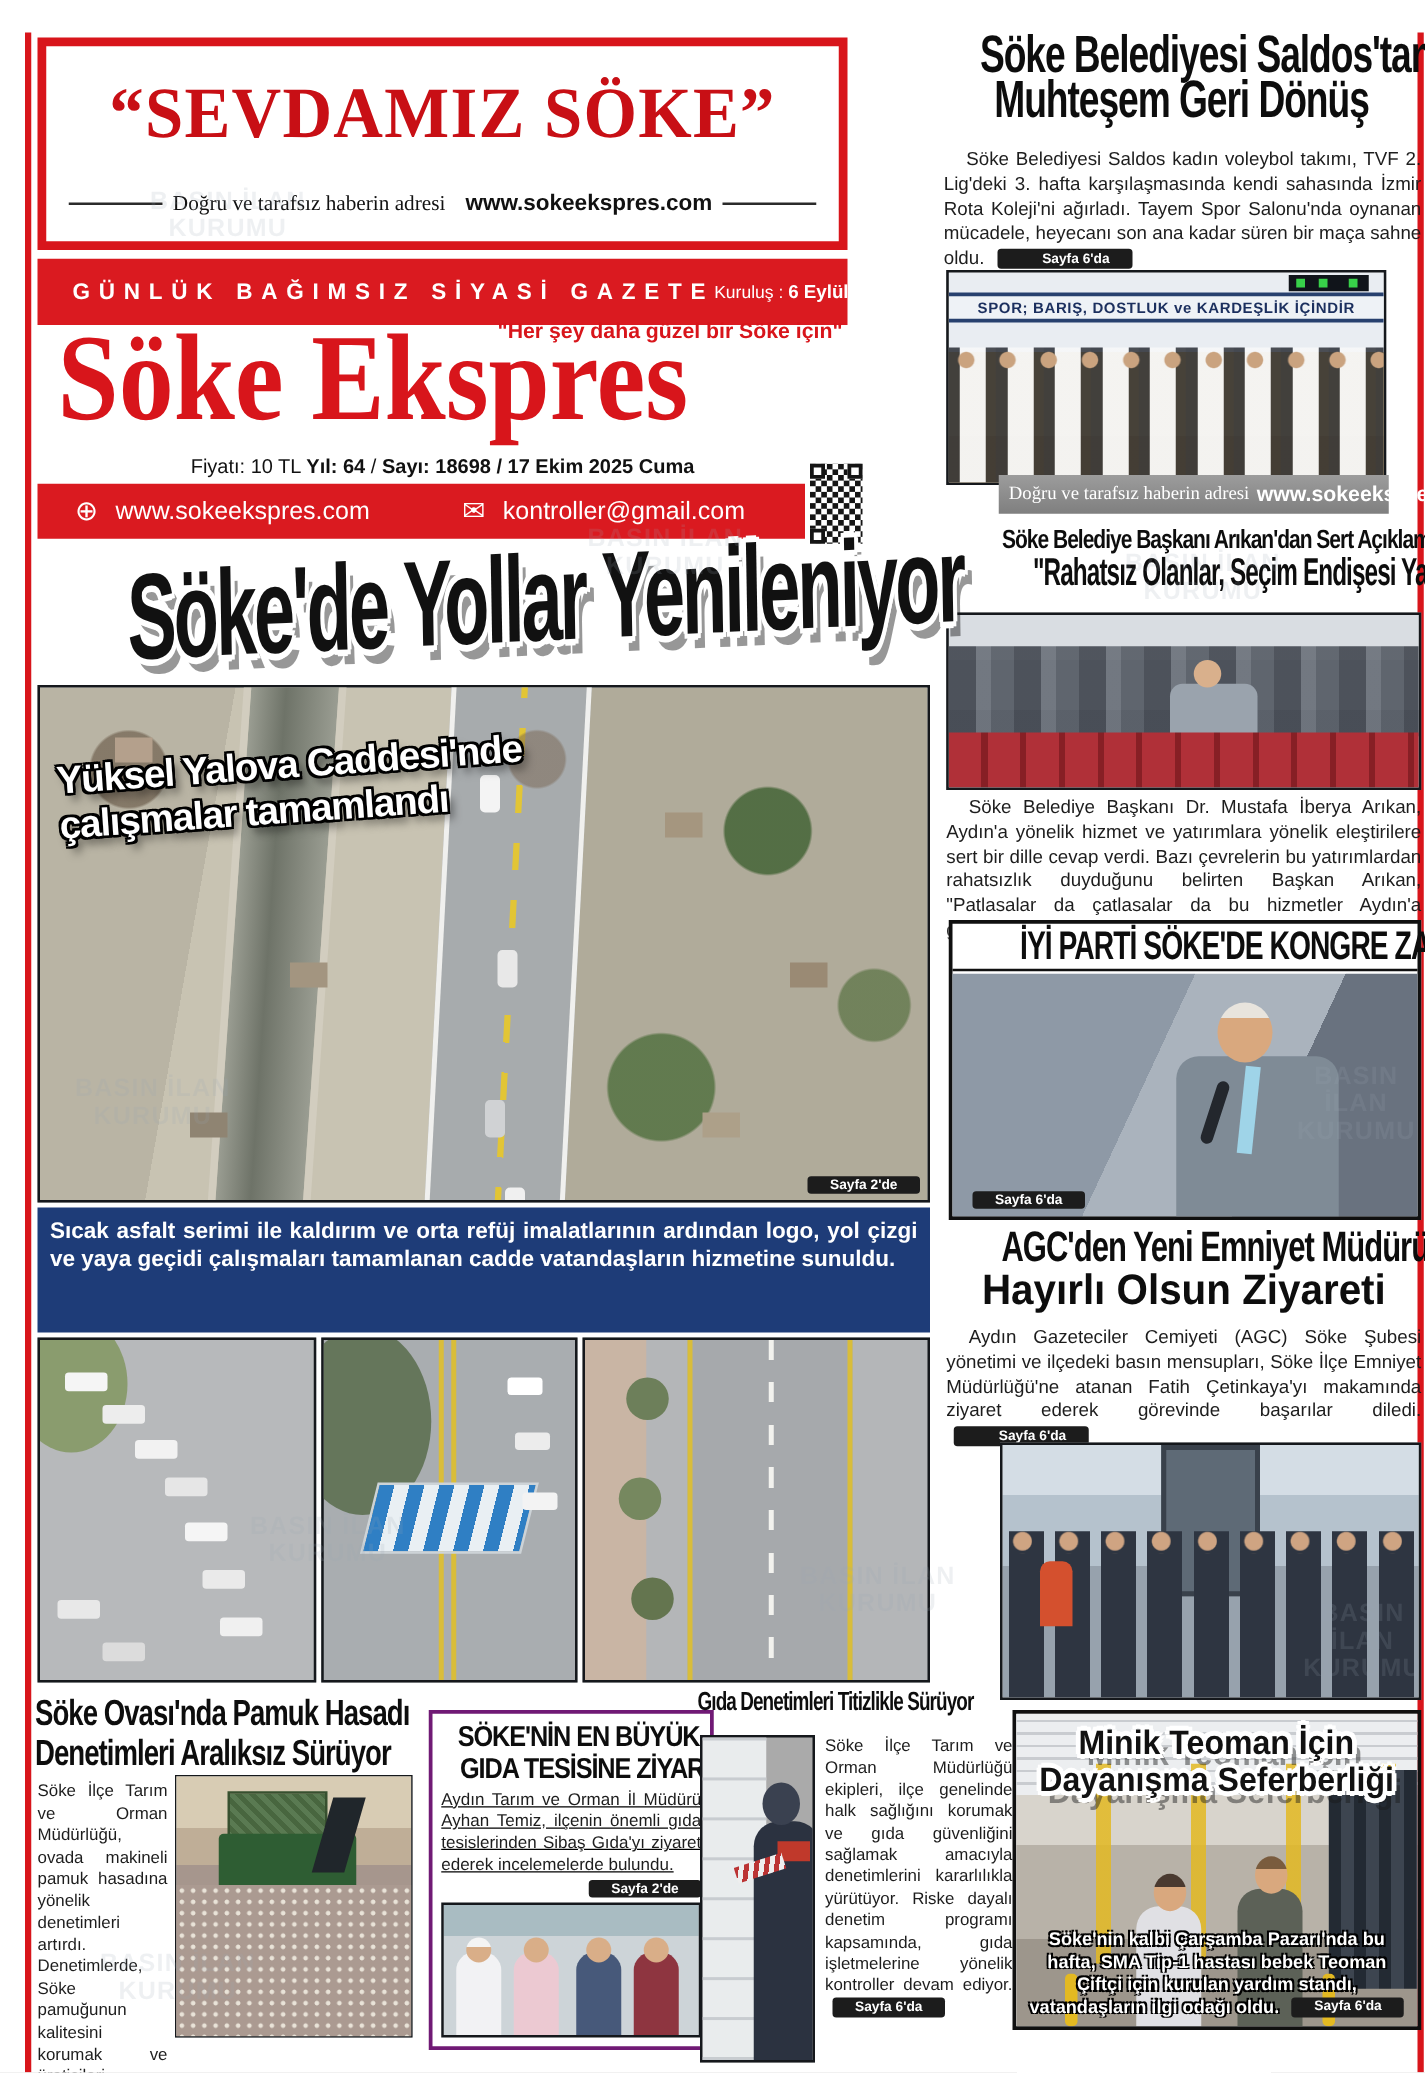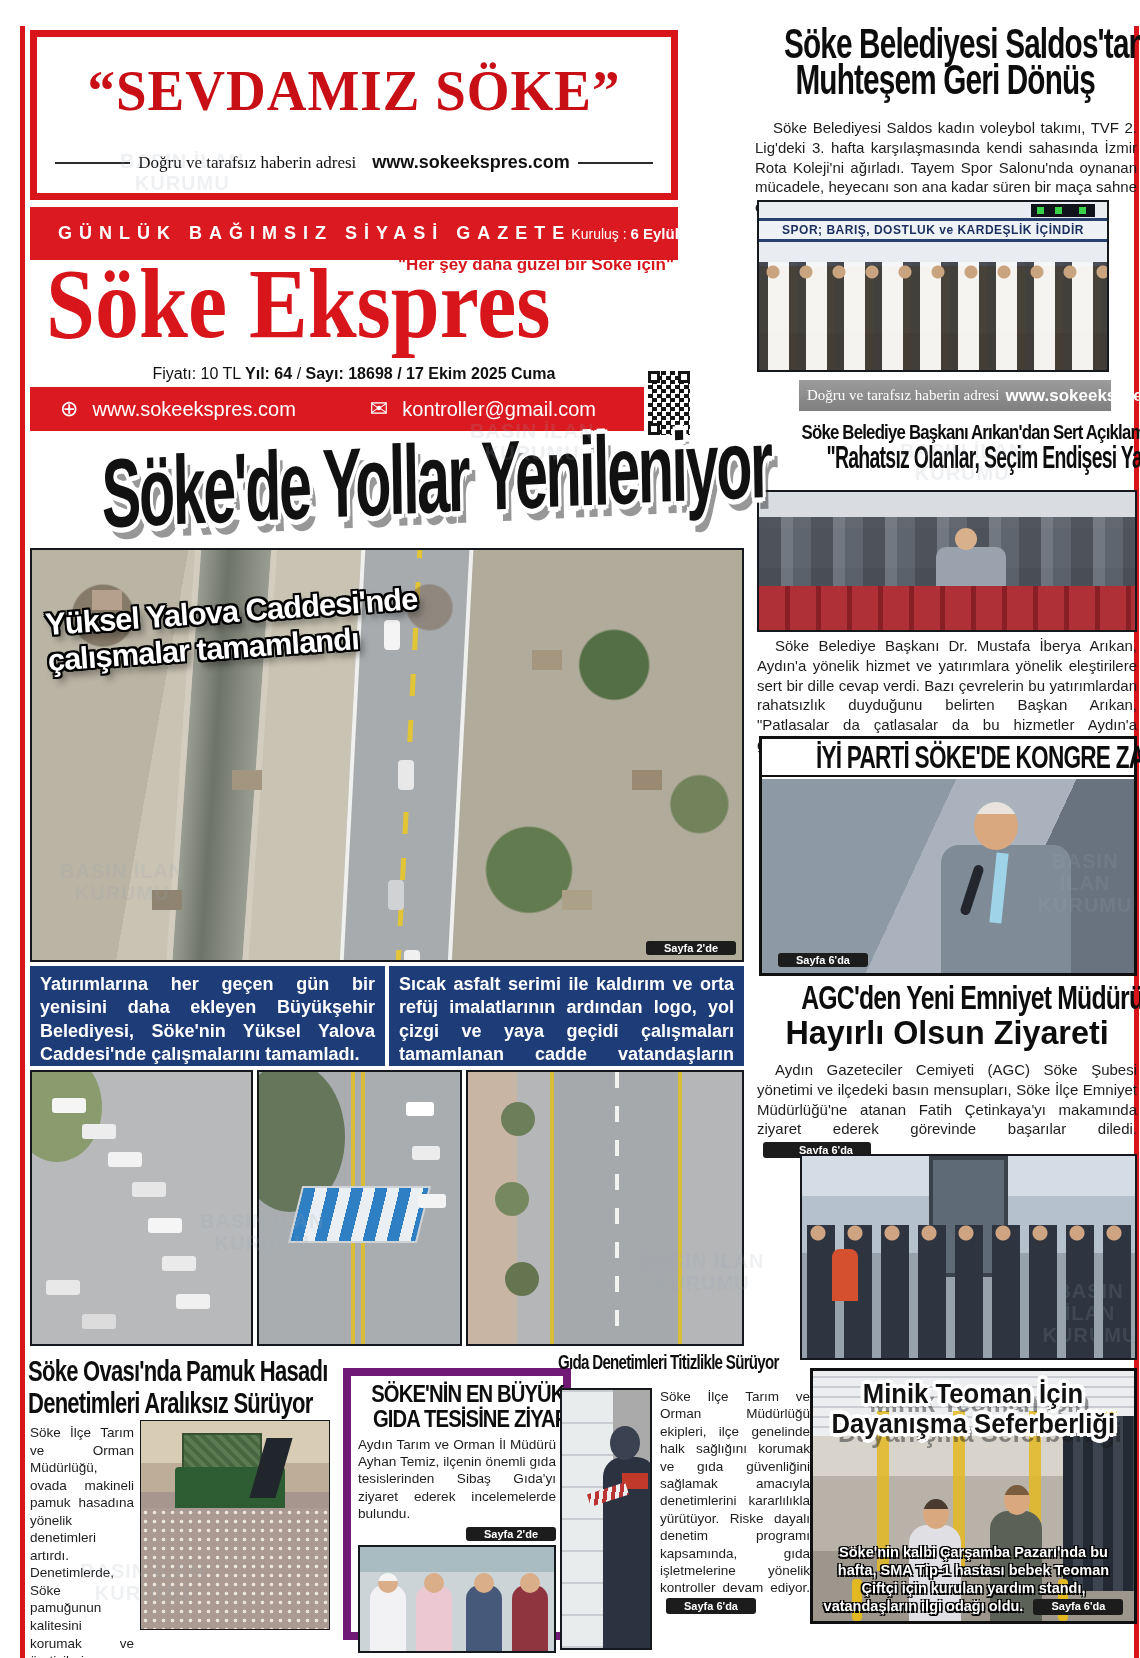--- a/index.html
+++ b/index.html
@@ -55,21 +55,21 @@
   .ph { position:absolute; border:2px solid #15181c; overflow:hidden; background:#aaa; }
   .ow { color:#fff; text-shadow:-2px -2px 0 #000,2px -2px 0 #000,-2px 2px 0 #000,2px 2px 0 #000,
         0 -2px 0 #000,0 2px 0 #000,-2px 0 0 #000,2px 0 0 #000,4px 6px 7px rgba(0,0,0,.55); }
   .ob { color:#111; text-shadow:-3px -3px 0 #fff,3px -3px 0 #fff,-3px 3px 0 #fff,3px 3px 0 #fff,
         0 -4px 0 #fff,0 4px 0 #fff,-4px 0 0 #fff,4px 0 0 #fff,7px 9px 0 rgba(25,25,25,.45); }
 
   
   .vb-head { position:absolute; left:752px; top:26px; width:386px; text-align:center; line-height:1.02; }
   .vb-head .hl { font-size:35px; transform-origin:center; transform:scaleX(.85) scaleY(1.2); }
   .vb-body { position:absolute; left:755px; top:118px; width:382px; }
-  .vb-photo { left:757px; top:200px; width:352px; height:172px; }
+  .vb-photo { left:757px; top:216px; width:352px; height:172px; }
   .vb-photo .wall { position:absolute; inset:0; background:linear-gradient(#e9edf2 0 38%, #d8b269 38% 78%, #c89d55 78%); }
   .vb-banner { position:absolute; left:0; right:0; top:16px; height:24px; background:#eef2f6;
                border-top:3px solid #27406e; border-bottom:3px solid #27406e; color:#1b2f5e;
                font-weight:700; font-size:12px; text-align:center; line-height:18px; letter-spacing:.5px; white-space:nowrap; }
   .vb-score { position:absolute; right:12px; top:2px; width:64px; height:13px; background:#10141a; }
   .vb-score i { position:absolute; top:3px; width:7px; height:7px; background:#38d14a; }
   .vb-team { position:absolute; left:0; right:0; bottom:0; height:64%;
              background:radial-gradient(circle at 14px 8px, #caa37f 6px, transparent 7px) 0 0/33px 16px repeat-x,
              repeating-linear-gradient(90deg, rgba(40,44,52,.85) 0 9px, rgba(246,247,248,.95) 9px 30px, rgba(35,38,45,.8) 30px 38px);
              background-position:0 2px, 0 14px; background-repeat:repeat-x, repeat; }
@@ -182,22 +182,22 @@
   .pk-sky { position:absolute; inset:0; background:linear-gradient(#d8ccb4 0 20%, #bfae97 20% 34%, #a6968d 34%); }
   .pk-field { position:absolute; left:0; right:0; bottom:0; height:58%;
               background:radial-gradient(#e9e3d8 1.5px, transparent 2.2px) 0 0/9px 9px, #ab9a91; }
   .pk-harv { position:absolute; left:18%; top:22%; width:110px; height:52px; background:#2e5d33; border-radius:4px; }
   .pk-basket { position:absolute; left:22%; top:6%; width:80px; height:40px;
                background:repeating-linear-gradient(45deg,#5a7a52 0 4px,#48663f 4px 8px); border:2px solid #37502f; }
   .pk-wheel { position:absolute; left:24%; top:44%; width:26px; height:26px; border-radius:50%; background:#e0c23a;
               border:5px solid #23272b; box-shadow:58px 0 0 #23272b; }
   .pk-chute { position:absolute; left:62%; top:8%; width:26px; height:60px; background:#20262b; transform:skewX(-16deg); }
 
-  .sb-box { position:absolute; left:343px; top:1368px; width:228px; height:272px; border:8px solid #701a75;
-            background:#fff; padding:6px 7px; }
+  .sb-box { position:absolute; left:343px; top:1368px; width:228px; height:272px; border:3px solid #701a75;
+            background:#fff; padding:6px 7px;text-decoration:underline; }
   .sb-head { text-align:center; line-height:1.08; }
   .sb-head .hl { font-size:23px; transform:scaleX(.88); transform-origin:center; }
   .sb-body { margin-top:4px; font-size:13.6px; line-height:1.28; text-align:justify; color:#1d1d1d; }
   .sb-pgrow { text-align:right; margin:2px 0; }
   .sb-photo { position:relative; width:100%; height:108px; border:2px solid #15181c; overflow:hidden;
               background:linear-gradient(#a9bcc2 0 24%, #cdd4d8 24%); margin-top:2px; }
   .sb-figs { position:absolute; left:10px; bottom:0; width:36px; height:66px; border-radius:14px 14px 0 0; background:#f2f2f4;
              box-shadow:46px 0 0 #ecc9d2, 96px 0 0 #47597a, 142px 0 0 #8e3540; }
   .sb-heads { position:absolute; left:18px; bottom:58px; width:20px; height:20px; border-radius:50%;
               background:linear-gradient(#f4f4f4 0 40%, #d9ae88 40%);
@@ -383,21 +383,20 @@
     <div class="lead-trees"></div>
     <div class="lead-blds"></div>
     <div class="lead-cars"></div>
     <div class="lead-sub">
       <span class="ow">Yüksel Yalova Caddesi'nde</span>
       <span class="ow">çalışmalar tamamlandı</span>
     </div>
     <span class="pg lead-pg">Sayfa 2'de</span>
   </div>
   <div class="lead-boxes">
-    <div class="lead-box">Yatırımlarına her geçen gün bir yenisini daha ekleyen Büyükşehir Belediyesi, Söke'nin Yüksel Yalova Caddesi'nde çalışmalarını tamamladı.</div>
     <div class="lead-box">Sıcak asfalt serimi ile kaldırım ve orta refüj imalatlarının ardından logo, yol çizgi ve yaya geçidi çalışmaları tamamlanan cadde vatandaşların hizmetine sunuldu.</div>
   </div>
 
   <div class="ph strip-p sp1">
     <div class="grass"></div>
     <div class="cars"></div>
   </div>
   <div class="ph strip-p sp2">
     <div class="tree"></div>
     <div class="yl"></div>

